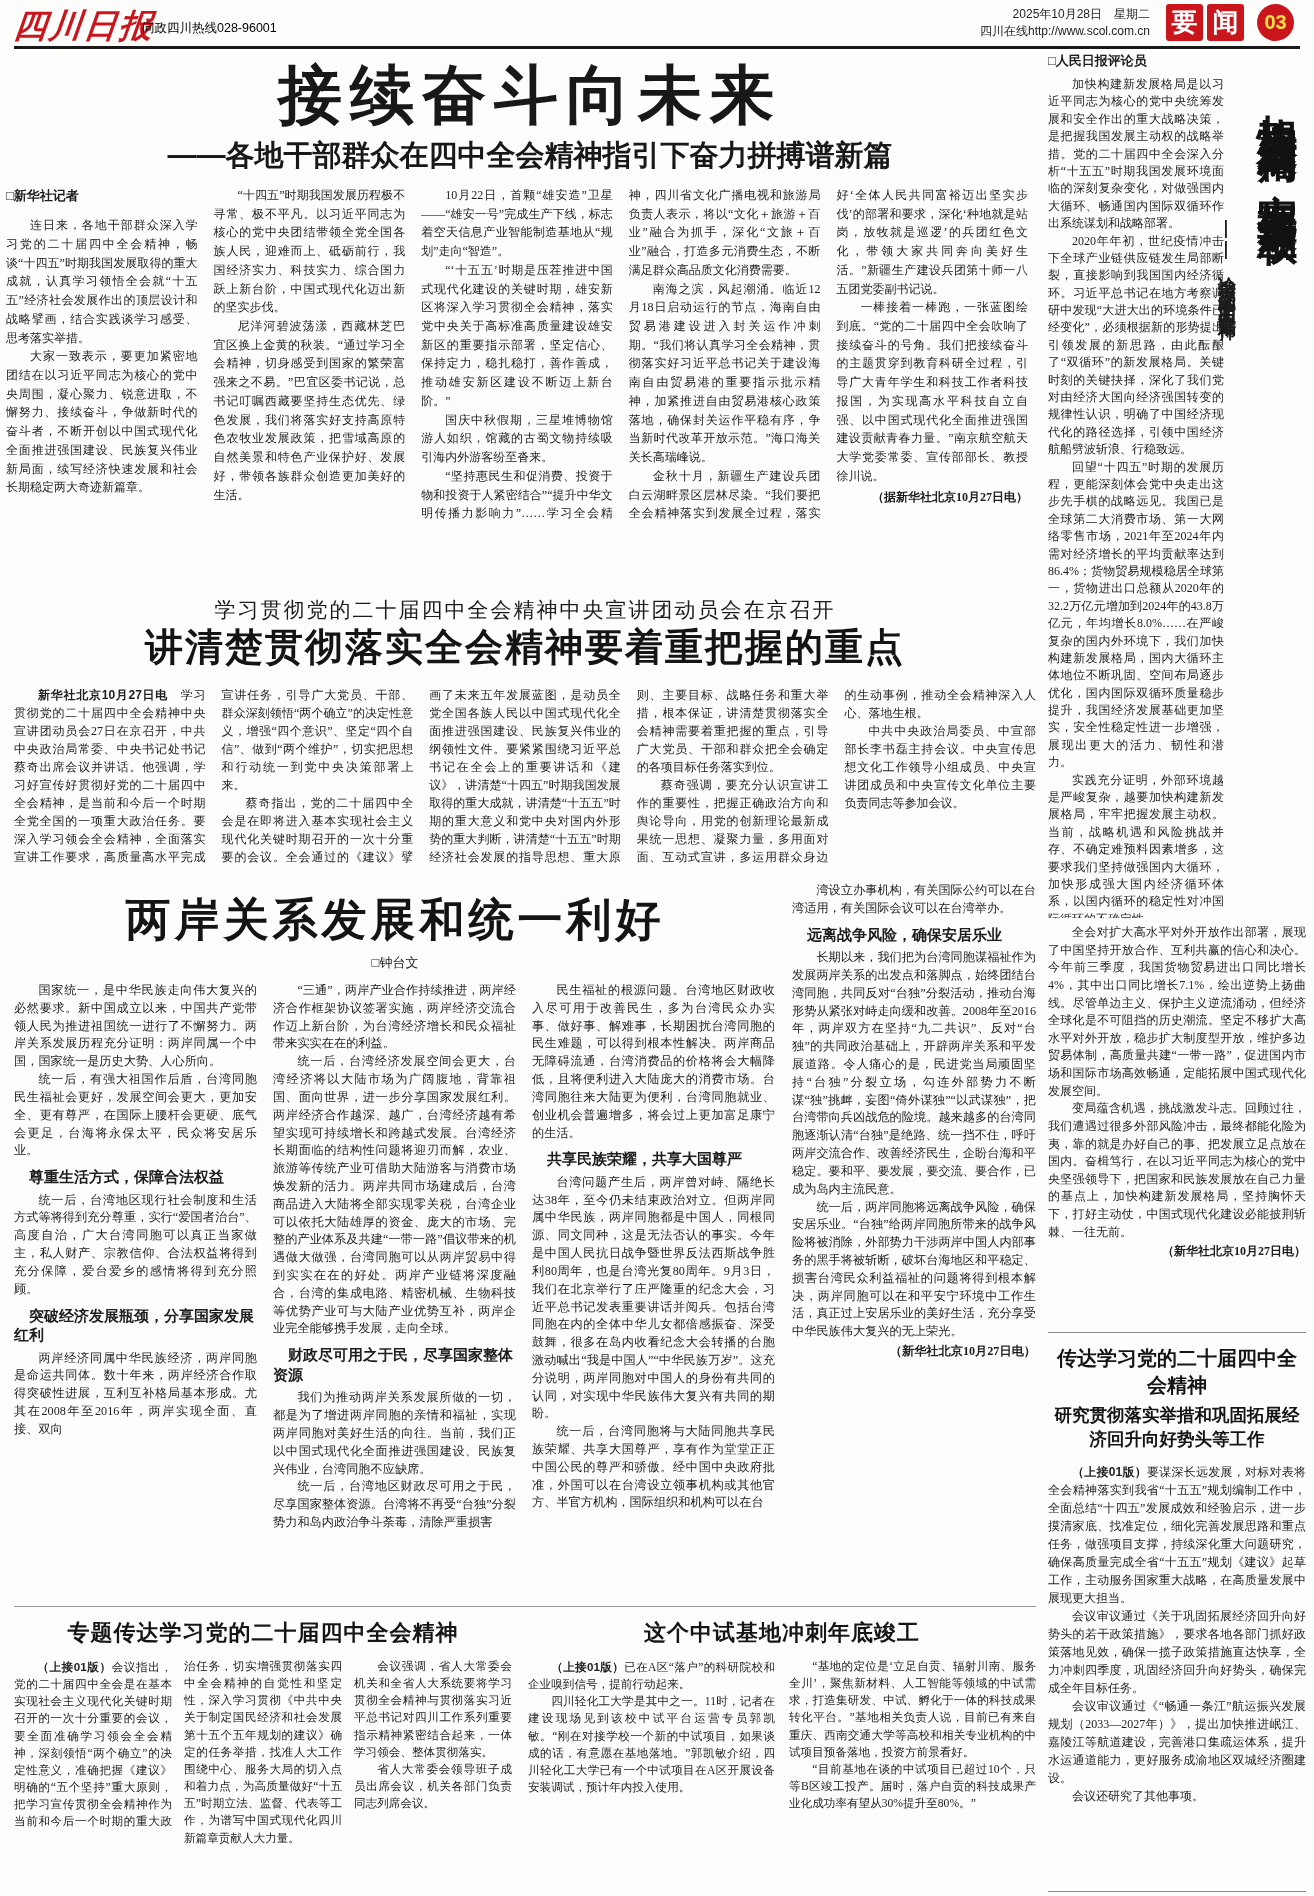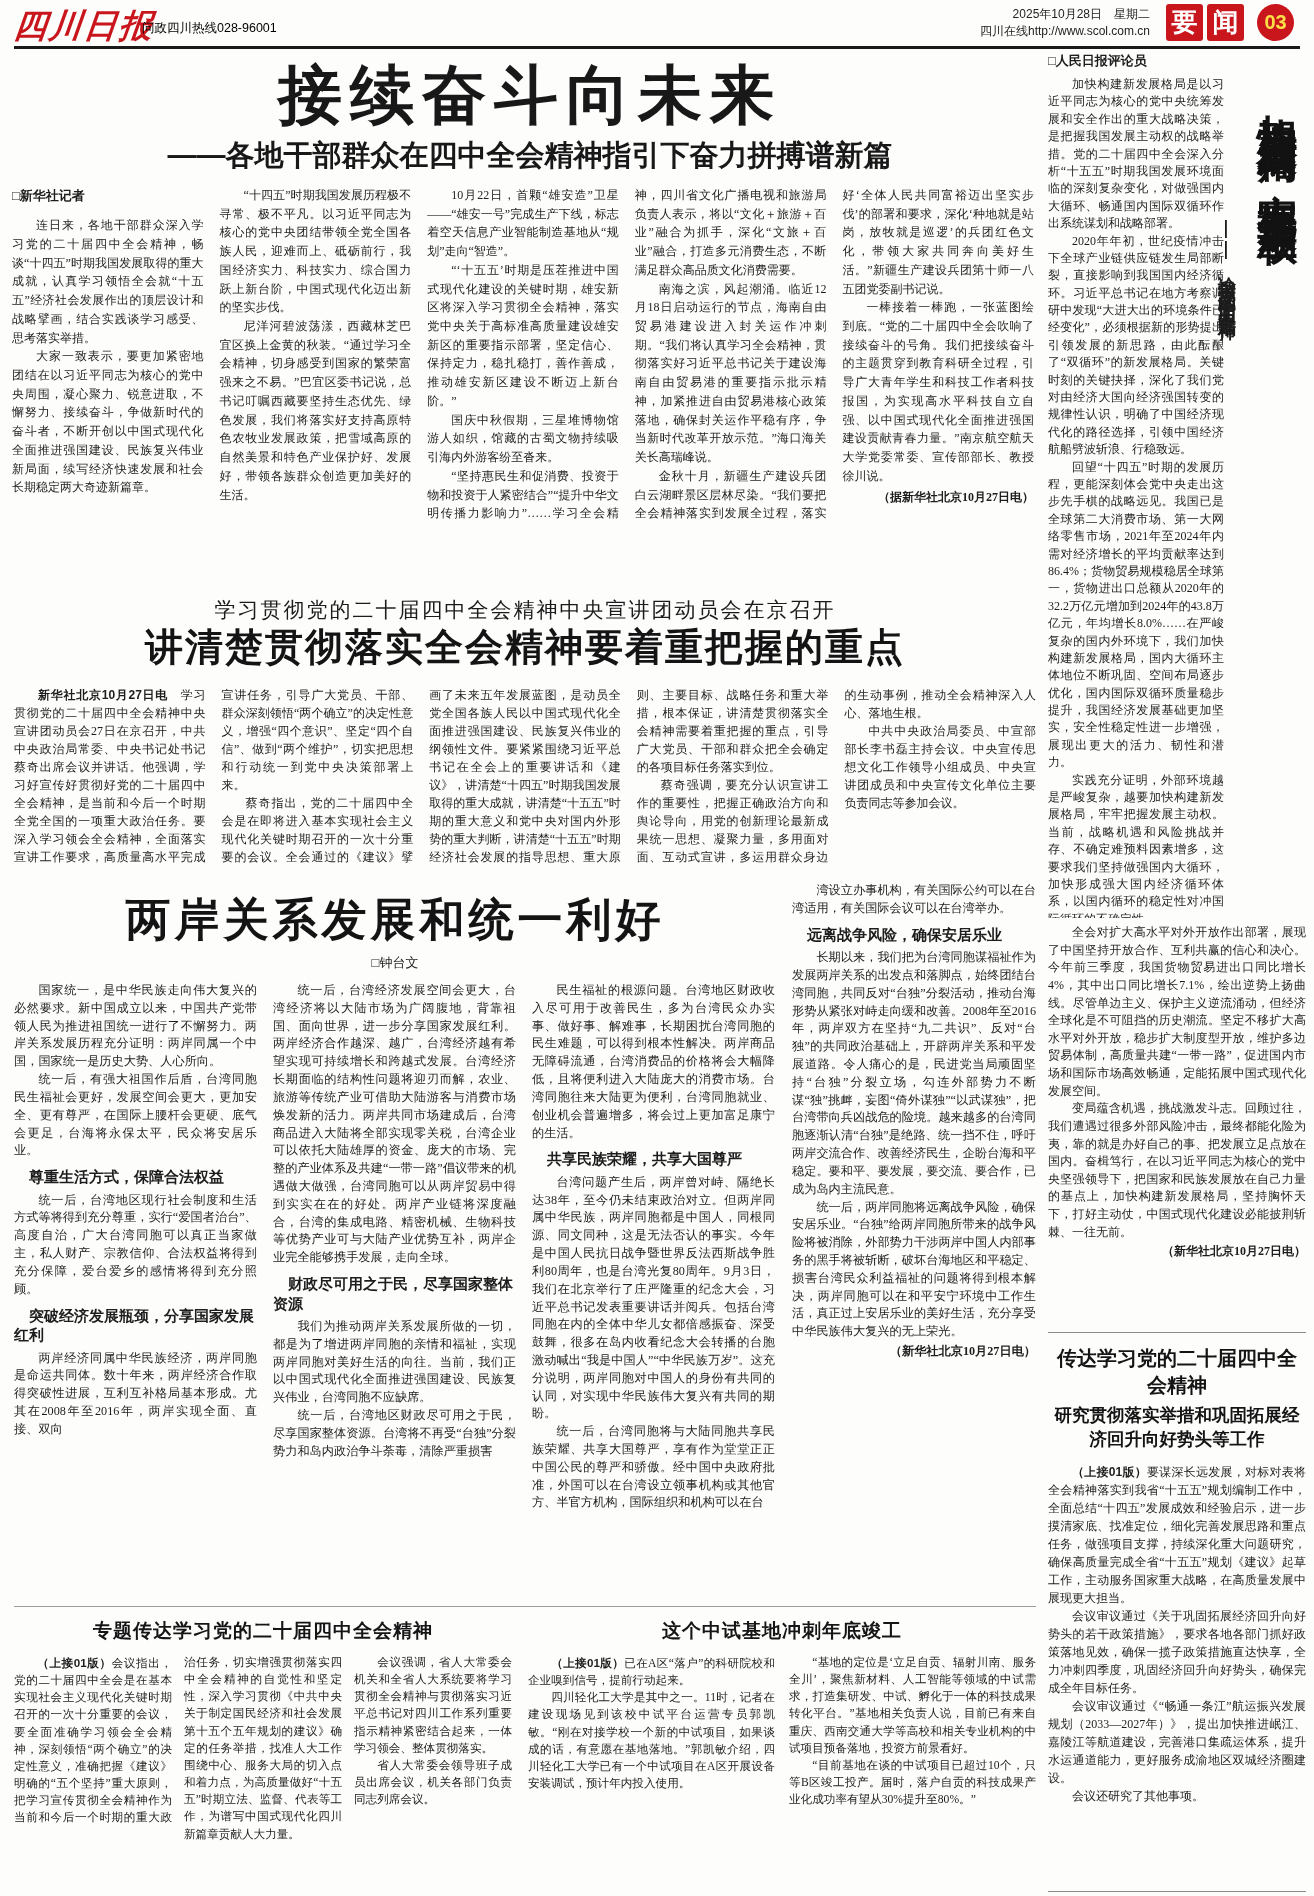--- a/index.html
+++ b/index.html
@@ -23,21 +23,21 @@
   .subhead{margin:7px 0 5px;text-indent:1em;text-align:left;font-family:Liberation Sans, sans-serif;
            font-weight:bold;font-size:15px;line-height:1.3;}
   .endnote{margin:2px 0 0;text-align:right;font-weight:bold;text-indent:0;}
   .byline-inline{margin:0 0 10px;text-indent:0;font-weight:bold;font-family:"Liberation Sans",sans-serif;font-size:13px;}
   .para b{font-family:"Liberation Sans",sans-serif;}
   
   .a1-head{position:absolute;left:120px;top:52px;width:820px;text-align:center;
            font-family:"Liberation Sans","DejaVu Sans",sans-serif;font-size:64px;font-weight:900;letter-spacing:8px;color:#181818;}
   .a1-sub{position:absolute;left:40px;top:136px;width:980px;text-align:center;
           font-family:"Liberation Sans","DejaVu Sans",sans-serif;font-size:29px;font-weight:bold;color:#181818;}
-  .a1-body{position:absolute;left:12px;top:186px;width:1022px;height:400px;overflow:hidden;
+  .a1-body{position:absolute;left:6px;top:186px;width:1022px;height:400px;overflow:hidden;
            font-size:12px;line-height:1.56;column-count:5;column-gap:16px;}
   
   .a2-kicker{position:absolute;left:14px;top:596px;width:1022px;text-align:center;
              font-family:"Liberation Sans",sans-serif;font-size:21px;font-weight:500;letter-spacing:2px;color:#1b1b1b;}
   .a2-head{position:absolute;left:14px;top:622px;width:1022px;text-align:center;
            font-family:"Liberation Sans",sans-serif;font-size:38px;font-weight:900;letter-spacing:2px;color:#141414;}
   .a2-body{position:absolute;left:14px;top:686px;width:1022px;height:190px;overflow:hidden;
            font-size:12px;line-height:1.5;column-count:5;column-gap:16px;}
   
   .a3{position:absolute;left:14px;top:882px;width:1022px;height:724px;}
@@ -45,21 +45,21 @@
            font-family:"Liberation Sans",sans-serif;font-size:45px;font-weight:900;letter-spacing:4px;color:#141414;}
   .a3-by{position:absolute;left:0;top:72px;width:762px;text-align:center;font-size:13px;color:#222;}
   .a3-cols{position:absolute;left:0;top:100px;width:762px;height:616px;display:flex;gap:16px;overflow:hidden;}
   .a3col{width:243px;height:100%;overflow:hidden;font-size:12.2px;line-height:1.46;}
   .a3col4{position:absolute;right:0;top:0;width:244px;height:716px;overflow:hidden;font-size:12.2px;line-height:1.46;}
   
   .bot-rule{position:absolute;left:14px;top:1606px;width:1022px;border-top:1px solid #9a9a9a;}
   .b1{position:absolute;left:14px;top:1618px;width:498px;}
   .b2{position:absolute;left:528px;top:1618px;width:508px;}
   .bhead{margin:0 0 10px;text-align:center;font-family:"Liberation Sans",sans-serif;
-         font-size:19px;font-weight:900;letter-spacing:1px;color:#151515;}
+         font-size:22px;font-weight:900;letter-spacing:1px;color:#151515;}
   .b1-body{height:218px;overflow:hidden;font-size:11.6px;line-height:1.48;column-count:3;column-gap:12px;}
   .b2-body{height:218px;overflow:hidden;font-size:11.6px;line-height:1.48;column-count:2;column-gap:14px;}
   
   .sb{position:absolute;left:1048px;top:52px;width:258px;}
   .sb-byline{font-weight:bold;font-family:"Liberation Sans",sans-serif;font-size:13px;margin:0 0 6px;}
   .sb-top{position:relative;height:842px;}
   .sb-narrow{position:absolute;left:0;top:0;width:176px;height:842px;overflow:hidden;font-size:12px;line-height:1.45;}
   .sb-vert{position:absolute;right:0;top:6px;height:836px;writing-mode:vertical-rl;}
   .v-head{font-family:"Liberation Sans","DejaVu Sans",sans-serif;font-size:40px;font-weight:900;
           letter-spacing:4px;color:#121212;}
@@ -124,20 +124,21 @@
     <div class="a3-cols">
       <div class="a3col">
           <p class="para">国家统一，是中华民族走向伟大复兴的必然要求。新中国成立以来，中国共产党带领人民为推进祖国统一进行了不懈努力。两岸关系发展历程充分证明：两岸同属一个中国，国家统一是历史大势、人心所向。</p>
           <p class="para">统一后，有强大祖国作后盾，台湾同胞民生福祉会更好，发展空间会更大，更加安全、更有尊严，在国际上腰杆会更硬、底气会更足，台海将永保太平，民众将安居乐业。</p>
           <p class="subhead">尊重生活方式，保障合法权益</p>
           <p class="para">统一后，台湾地区现行社会制度和生活方式等将得到充分尊重，实行“爱国者治台”、高度自治，广大台湾同胞可以真正当家做主，私人财产、宗教信仰、合法权益将得到充分保障，爱台爱乡的感情将得到充分照顾。</p>
           <p class="subhead">突破经济发展瓶颈，分享国家发展红利</p>
           <p class="para">两岸经济同属中华民族经济，两岸同胞是命运共同体。数十年来，两岸经济合作取得突破性进展，互利互补格局基本形成。尤其在2008年至2016年，两岸实现全面、直接、双向</p>
         </div>
       <div class="a3col">
+          <p class="para">“三通”，两岸产业合作持续推进，两岸经济合作框架协议签署实施，两岸经济交流合作迈上新台阶，为台湾经济增长和民众福祉带来实实在在的利益。</p>
           <p class="para">统一后，台湾经济发展空间会更大，台湾经济将以大陆市场为广阔腹地，背靠祖国、面向世界，进一步分享国家发展红利。两岸经济合作越深、越广，台湾经济越有希望实现可持续增长和跨越式发展。台湾经济长期面临的结构性问题将迎刃而解，农业、旅游等传统产业可借助大陆游客与消费市场焕发新的活力。两岸共同市场建成后，台湾商品进入大陆将全部实现零关税，台湾企业可以依托大陆雄厚的资金、庞大的市场、完整的产业体系及共建“一带一路”倡议带来的机遇做大做强，台湾同胞可以从两岸贸易中得到实实在在的好处。两岸产业链将深度融合，台湾的集成电路、精密机械、生物科技等优势产业可与大陆产业优势互补，两岸企业完全能够携手发展，走向全球。</p>
           <p class="subhead">财政尽可用之于民，尽享国家整体资源</p>
           <p class="para">我们为推动两岸关系发展所做的一切，都是为了增进两岸同胞的亲情和福祉，实现两岸同胞对美好生活的向往。当前，我们正以中国式现代化全面推进强国建设、民族复兴伟业，台湾同胞不应缺席。</p>
           <p class="para">统一后，台湾地区财政尽可用之于民，尽享国家整体资源。台湾将不再受“台独”分裂势力和岛内政治争斗荼毒，清除严重损害</p>
         </div>
       <div class="a3col">
           <p class="para">民生福祉的根源问题。台湾地区财政收入尽可用于改善民生，多为台湾民众办实事、做好事、解难事，长期困扰台湾同胞的民生难题，可以得到根本性解决。两岸商品无障碍流通，台湾消费品的价格将会大幅降低，且将便利进入大陆庞大的消费市场。台湾同胞往来大陆更为便利，台湾同胞就业、创业机会普遍增多，将会过上更加富足康宁的生活。</p>
           <p class="subhead">共享民族荣耀，共享大国尊严</p>
           <p class="para">台湾问题产生后，两岸曾对峙、隔绝长达38年，至今仍未结束政治对立。但两岸同属中华民族，两岸同胞都是中国人，同根同源、同文同种，这是无法否认的事实。今年是中国人民抗日战争暨世界反法西斯战争胜利80周年，也是台湾光复80周年。9月3日，我们在北京举行了庄严隆重的纪念大会，习近平总书记发表重要讲话并阅兵。包括台湾同胞在内的全体中华儿女都倍感振奋、深受鼓舞，很多在岛内收看纪念大会转播的台胞激动喊出“我是中国人”“中华民族万岁”。这充分说明，两岸同胞对中国人的身份有共同的认同，对实现中华民族伟大复兴有共同的期盼。</p>
           <p class="para">统一后，台湾同胞将与大陆同胞共享民族荣耀、共享大国尊严，享有作为堂堂正正中国公民的尊严和骄傲。经中国中央政府批准，外国可以在台湾设立领事机构或其他官方、半官方机构，国际组织和机构可以在台</p>

